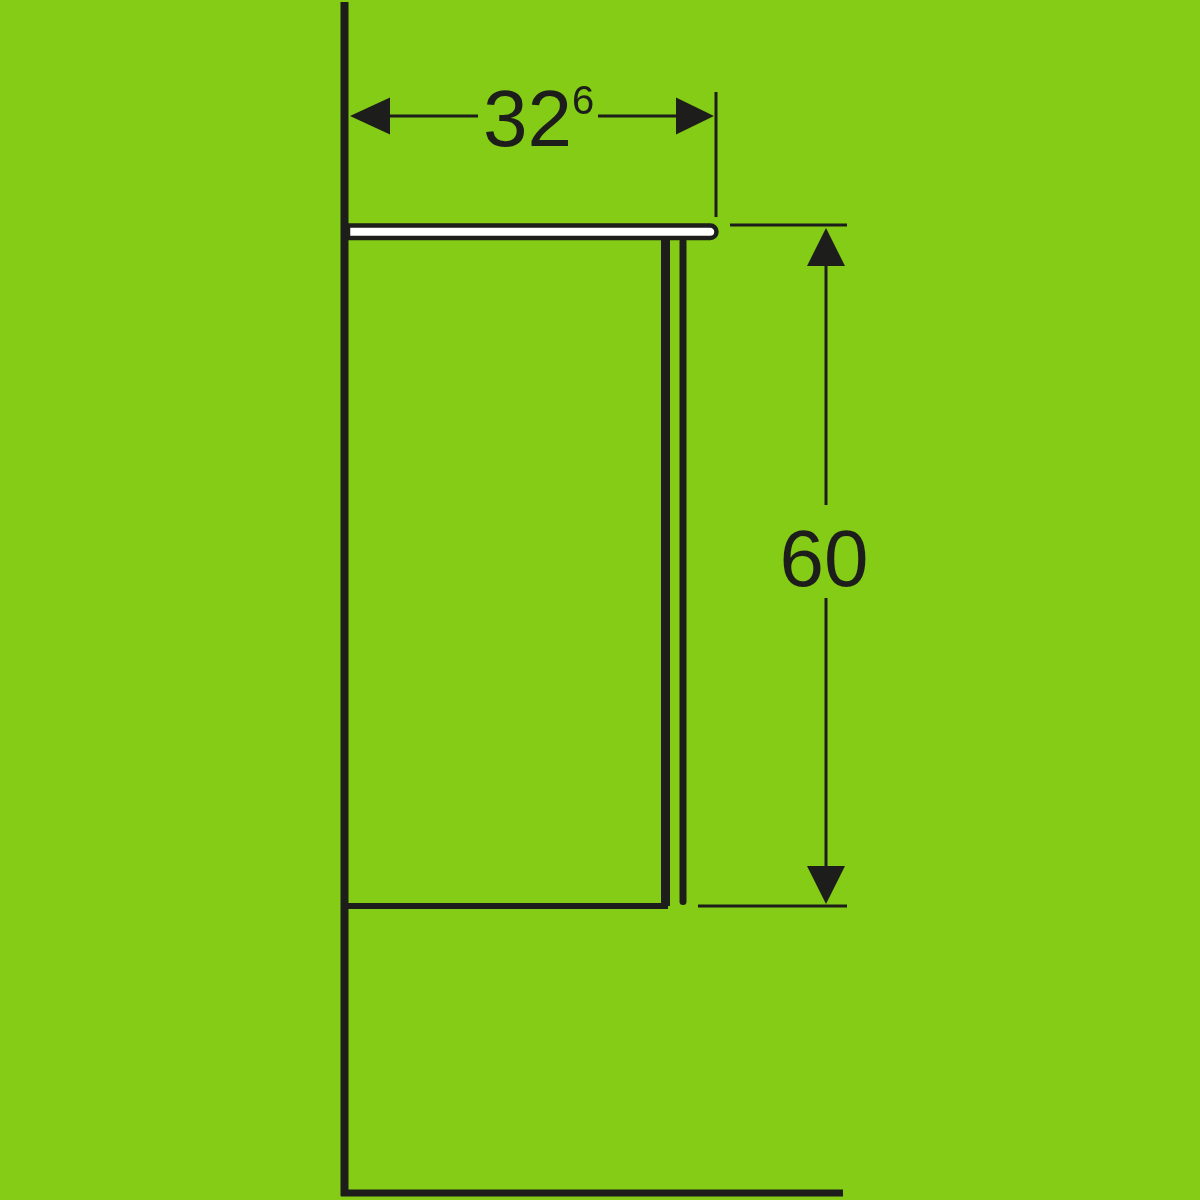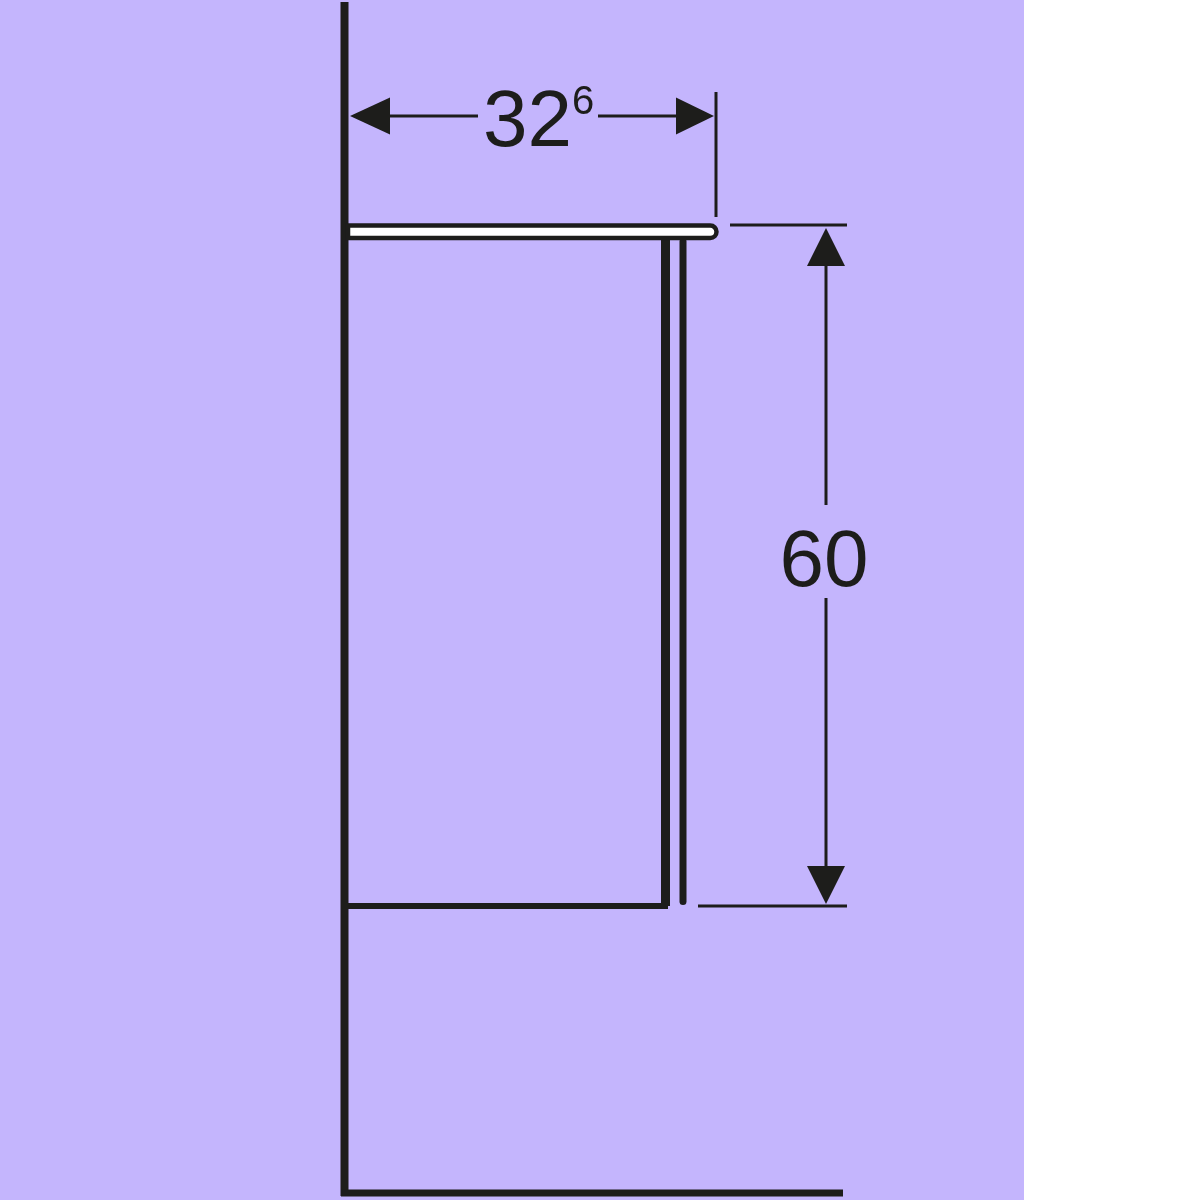--- a/index.html
+++ b/index.html
@@ -2,23 +2,23 @@
 <html><head>
 <meta charset="utf-8">
 <style>
   html, body {
     margin: 0;
     padding: 0;
     background: #ffffff;
   }
   .stage {
     position: relative;
-    width: 1024px;
+    width: 1200px;
     height: 1200px;
-    background: #c4b5fd;
+    background: #84cc16;
     overflow: hidden;
     font-family: "Liberation Sans", sans-serif;
   }
   svg { display: block; }
   .ln  { stroke: #1d1d1b; fill: none; }
   .fl  { fill: #1d1d1b; stroke: none; }
   .panel { fill: #ffffff; stroke: #1d1d1b; }
   text {
     fill: #1d1d1b;
     font-family: "Liberation Sans", "DejaVu Sans", sans-serif;

